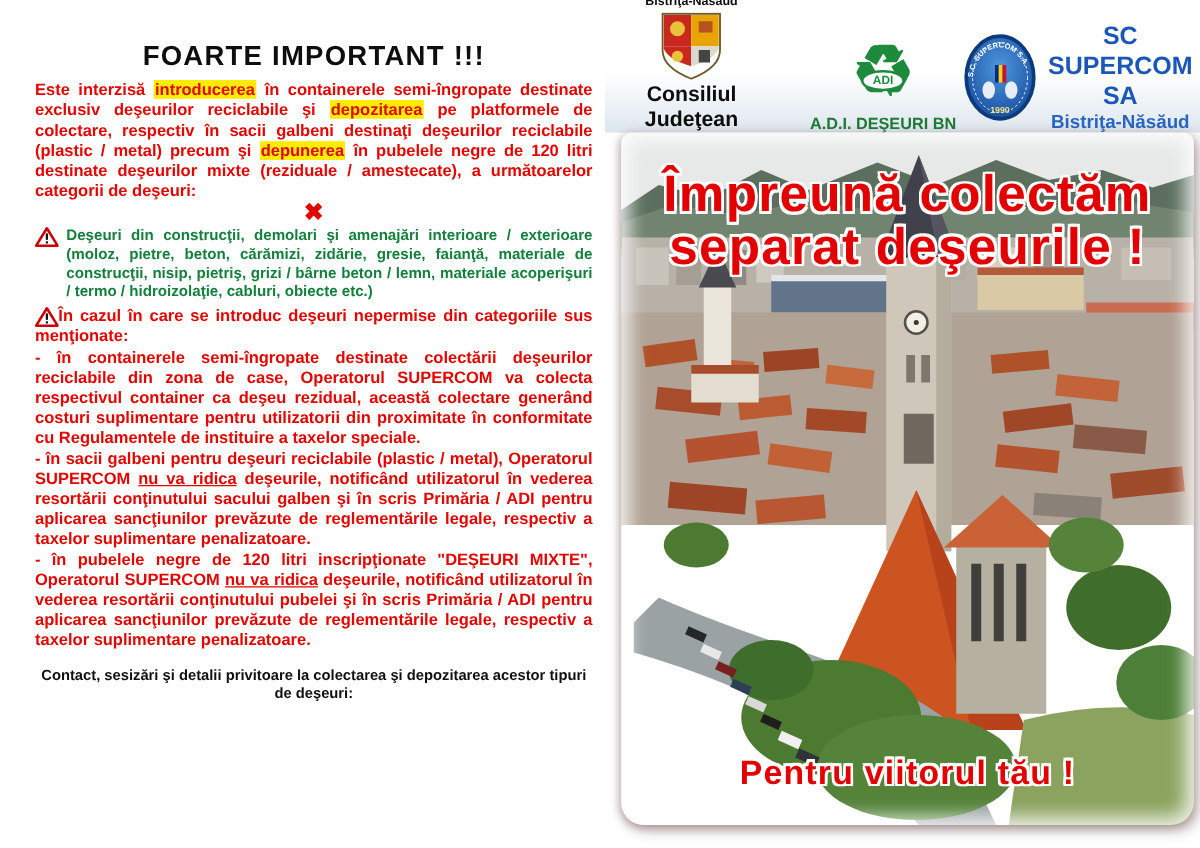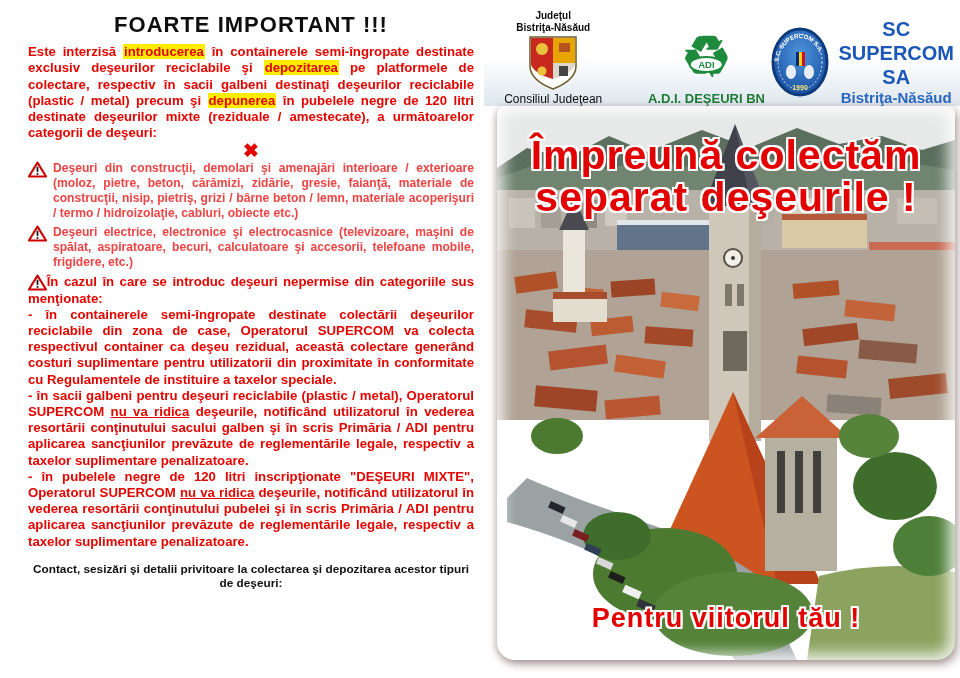--- a/index.html
+++ b/index.html
@@ -1,38 +1,38 @@
 <!DOCTYPE html>
 <html><head>
 <meta charset="utf-8">
 <style>
   * { margin:0; padding:0; box-sizing:border-box; }
   body { font-family:"Liberation Sans", sans-serif; background:#ffffff; }
   .canvas { position:relative; width:960px; height:678px; background:#ffffff; overflow:hidden; }
 
   
   .left-page { position:absolute; left:0; top:0; width:484px; height:678px; padding:12px 10px 6px 28px; }
-  .lp-title { text-align:center; font-size:22px; font-weight:bold; letter-spacing:1px; color:#0e0e0e; margin-bottom:6px; }
+  .lp-title { text-align:center; font-size:22px; font-weight:bold; letter-spacing:1px; color:#0e0e0e; margin-bottom:6px;margin-top:20px; }
   .intro { color:#e10600; font-weight:bold; font-size:13.2px; line-height:16.3px; text-align:justify; }
   .seg-hl { background:#ffec00; padding:0 1px; }
   .seg-u { text-decoration:underline; }
   .x-mark { text-align:center; color:#e10600; font-weight:bold; font-size:19px; line-height:17px; }
   .hazard-list { list-style:none; margin-top:2px; margin-bottom:4px; }
-  .hazard-list li { position:relative; padding-left:25px; color:#ef4444; font-weight:bold; font-size:12.1px; line-height:15.1px; text-align:justify; margin-bottom:4px; }
+  .hazard-list li { position:relative; padding-left:25px; color:#15803d; font-weight:bold; font-size:12.1px; line-height:15.1px; text-align:justify; margin-bottom:4px; }
   .hazard-list .warn { position:absolute; left:0; top:0; width:19px; height:17px; }
   .red-para { color:#e10600; font-weight:bold; font-size:13.2px; line-height:16.2px; text-align:justify; }
   .contact-heading { margin-top:12px; text-align:center; color:#101010; font-weight:bold; font-size:11.8px; line-height:14px; }
 
   
   .right-page { position:absolute; left:484px; top:0; width:476px; height:678px; }
   .rp-header { position:relative; height:106px; background:linear-gradient(#ffffff 55%, #dde6ee); display:flex; align-items:flex-end; padding:8px 6px 0 12px; }
   .county { width:118px; text-align:center; color:#0d0d0d; }
   .county .cap { font-size:10px; font-weight:bold; line-height:11.5px; }
   .county svg { display:block; margin:3px auto 2px auto; }
-  .county .foot { font-size:12px; font-weight:normal; }
+  .county .foot { font-size:17px; font-weight:bold; }
   .adi-block { width:132px; text-align:center; position:relative; margin-top:2px;margin-left:32px; }
   .adi-glyph { font-size:56px; line-height:56px; color:#1e8a3c; font-weight:bold; }
   .adi-badge { position:absolute; left:50%; top:27px; transform:translateX(-50%); background:#ffffff; border:2px solid #1e8a3c; border-radius:50%; padding:1px 7px; font-size:9.5px; font-weight:bold; color:#1e8a3c; }
   .adi-label { margin-top:6px; color:#1e7a34; font-weight:bold; font-size:13px; }
   .supercom-block { flex:1; display:flex; align-items:center; gap:8px; padding-top:8px; }
   .sc-text { text-align:center; flex:1; }
   .sc-name { color:#1a57b8; font-weight:bold; font-size:20px; line-height:24px; }
   .sc-sub  { color:#2a66c0; font-weight:bold; font-size:15px; }
 
   .photo { position:absolute; left:13px; top:106px; width:458px; height:554px;
@@ -59,27 +59,20 @@
     <div class="x-mark">✖</div>
 
     <ul class="hazard-list" id="hazard-list">
         <li>
   <svg class="warn" viewBox="0 0 24 21" width="19" height="17">
     <path d="M12 1.8 L22.8 19.4 L1.2 19.4 Z" fill="#ffffff" stroke="#cc0000" stroke-width="2.6" stroke-linejoin="round"></path>
     <rect x="10.9" y="7" width="2.2" height="6.5" fill="#111"></rect>
     <rect x="10.9" y="15" width="2.2" height="2.2" fill="#111"></rect>
   </svg>
 <span>Deşeuri din construcţii, demolari şi amenajări interioare / exterioare (moloz, pietre, beton, cărămizi, zidărie, gresie, faianţă, materiale de construcţii, nisip, pietriş, grizi / bârne beton / lemn, materiale acoperişuri / termo / hidroizolaţie, cabluri, obiecte etc.)</span></li>
-        <li>
-  <svg class="warn" viewBox="0 0 24 21" width="19" height="17">
-    <path d="M12 1.8 L22.8 19.4 L1.2 19.4 Z" fill="#ffffff" stroke="#cc0000" stroke-width="2.6" stroke-linejoin="round"></path>
-    <rect x="10.9" y="7" width="2.2" height="6.5" fill="#111"></rect>
-    <rect x="10.9" y="15" width="2.2" height="2.2" fill="#111"></rect>
-  </svg>
-<span>Deşeuri electrice, electronice şi electrocasnice (televizoare, maşini de spălat, aspiratoare, becuri, calculatoare şi accesorii, telefoane mobile, frigidere, etc.)</span></li>
         <li>
   <svg class="warn" viewBox="0 0 24 21" width="19" height="17">
     <path d="M12 1.8 L22.8 19.4 L1.2 19.4 Z" fill="#ffffff" stroke="#cc0000" stroke-width="2.6" stroke-linejoin="round"></path>
     <rect x="10.9" y="7" width="2.2" height="6.5" fill="#111"></rect>
     <rect x="10.9" y="15" width="2.2" height="2.2" fill="#111"></rect>
   </svg>
 </li>
       </ul>
 
     <div id="consequences">

